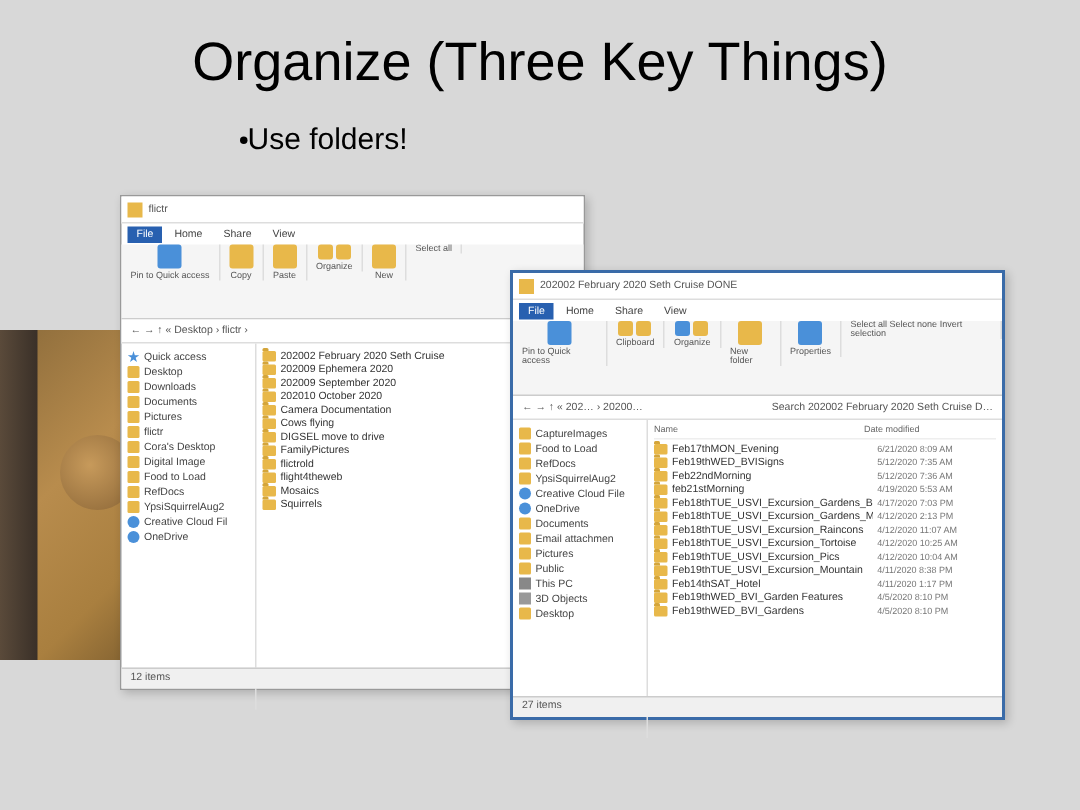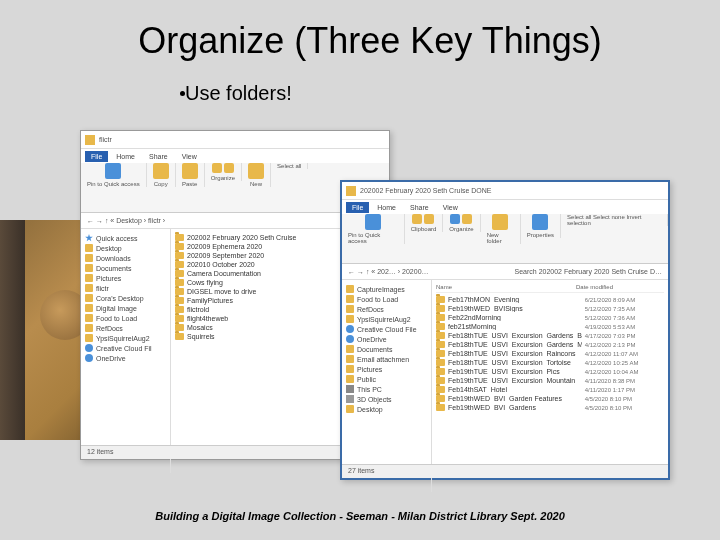--- a/index.html
+++ b/index.html
@@ -1,17 +1,17 @@
 <!DOCTYPE html>
 <html><head>
 <meta charset="utf-8">
 <style>
 * { margin: 0; padding: 0; box-sizing: border-box; }
 body { width: 720px; height: 540px; background: #d8d8d8; font-family: Arial, sans-serif; position: relative; overflow: hidden; }
-.slide { width: 100%; height: 100%; position: relative; padding-left: 20px; }
+.slide { width: 100%; height: 100%; position: relative; }
 .title { font-size: 36px; font-weight: normal; text-align: center; padding-top: 20px; color: #000; }
 .bullet { margin-left: 160px; margin-top: 20px; font-size: 20px; display: flex; align-items: center; }
 .bullet-dot { width: 5px; height: 5px; background: #000; border-radius: 50%; }
 .squirrel { position: absolute; left: 0; top: 220px; width: 130px; height: 220px; background: linear-gradient(135deg, #8a6a3a 0%, #b88c4d 40%, #a97f3f 70%, #6b5028 100%); border-radius: 4px; }
 .squirrel::before { content: ""; position: absolute; left: 40px; top: 70px; width: 50px; height: 50px; background: radial-gradient(circle at 40% 40%, #c79a5b, #8a6536); border-radius: 50%; }
 .squirrel::after { content: ""; position: absolute; left: 0; top: 0; width: 25px; height: 220px; background: linear-gradient(90deg, #5a4a3a, #3a3028); }
 .window { position: absolute; background: #fff; border: 1px solid #999; box-shadow: 2px 2px 6px rgba(0,0,0,0.2); font-size: 8px; color: #333; }
 .window1 { left: 80px; top: 130px; width: 310px; height: 330px; }
 .window2 { left: 340px; top: 180px; width: 330px; height: 300px; border: 2px solid #3a6ba8; }
 .win-titlebar { height: 18px; background: #fff; border-bottom: 1px solid #ddd; display: flex; align-items: center; padding: 0 4px; font-size: 7px; color: #555; }
@@ -386,14 +386,13 @@
               <span class="file-icon"></span>
               <span class="name">Feb19thWED_BVI_Gardens</span>
               <span class="date">4/5/2020 8:10 PM</span>
             </div>
           </div>
       </div>
     </div>
     <div class="statusbar">27 items</div>
   </div>
 
-  <div class="footer">Building a Digital Image Collection - Seeman - Milan District Library Sept. 2020</div>
 </div>
 
 </body></html>

